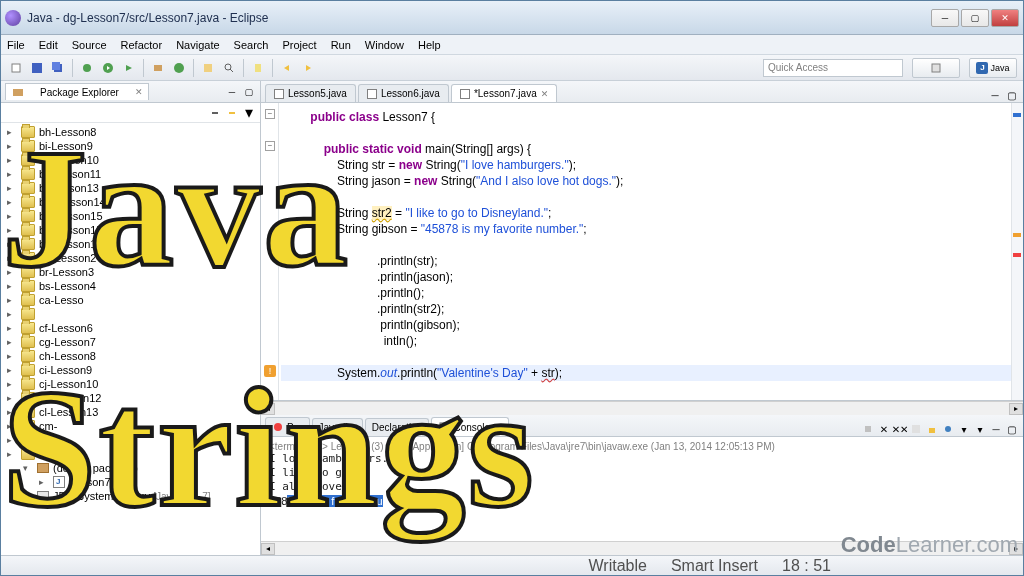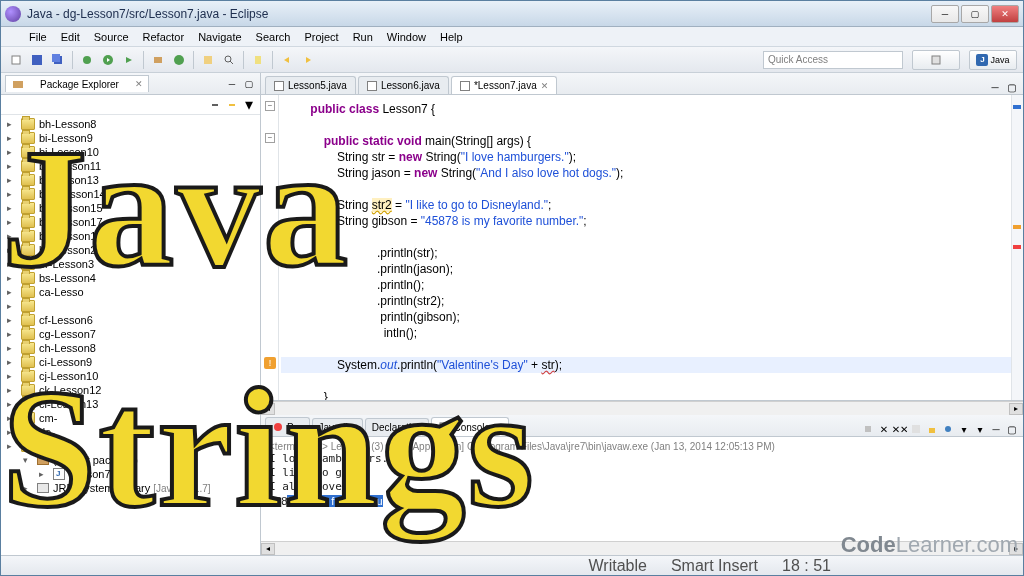--- a/index.html
+++ b/index.html
@@ -1,26 +1,26 @@
 <!DOCTYPE html>
 <html><head>
 <meta charset="utf-8">
 <style>
 * { margin: 0; padding: 0; box-sizing: border-box; font-family: "Segoe UI", Tahoma, sans-serif; }
 body { width: 1024px; height: 576px; overflow: hidden; background: #f0f0f0; position: relative; }
 
 .window { width: 100%; height: 100%; display: flex; flex-direction: column; border: 1px solid #5a7fa0; }
-.titlebar { height: 26px; background: linear-gradient(#e8f0f8, #c8d8e8); display: flex; align-items: center; padding: 0 4px; font-size: 12px; border-bottom: 1px solid #a0b0c0; }
+.titlebar { height: 34px; background: linear-gradient(#e8f0f8, #c8d8e8); display: flex; align-items: center; padding: 0 4px; font-size: 12px; border-bottom: 1px solid #a0b0c0; }
 .titlebar .appicon { width: 16px; height: 16px; background: radial-gradient(circle at 35% 35%, #b090ff 0%, #6040a0 100%); border-radius: 50%; margin-right: 6px; }
 .titlebar .title { flex: 1; color: #203050; }
 .winctrls { display: flex; gap: 2px; }
 .winbtn { width: 28px; height: 18px; background: linear-gradient(#f8f8f8,#e8e8e8); border: 1px solid #a8a8a8; border-radius: 2px; font-size: 9px; display:flex; align-items:center; justify-content:center; cursor:pointer; }
 .winbtn.close { background: linear-gradient(#f08080,#c04040); color:#fff; }
 
-.menubar { height: 20px; background: #eef2f7; display: flex; align-items: center; padding: 0 22px; font-size: 11px; gap: 2px; border-bottom: 1px solid #d0d8e0; }
+.menubar { height: 20px; background: #eef2f7; display: flex; align-items: center; padding: 0 0; font-size: 11px; gap: 2px; border-bottom: 1px solid #d0d8e0; }
 .menubar span { padding: 2px 6px; cursor: pointer; }
 
 .toolbar { height: 26px; background: linear-gradient(#f4f6f9,#e4e8ee); border-bottom: 1px solid #c8d0d8; display: flex; align-items: center; padding: 0 6px; gap: 3px; font-size: 10px; }
 .tbtn { width: 18px; height: 18px; border: 1px solid transparent; border-radius: 2px; display:flex; align-items:center; justify-content:center; cursor:pointer; }
 .tsep { width: 1px; height: 18px; background: #c0c8d0; margin: 0 2px; }
 .quickaccess { margin-left: auto; width: 140px; height: 18px; border: 1px solid #c0c8d0; background: #fff; font-size: 10px; padding: 0 4px; color: #808080; display:flex; align-items:center; }
 .persp { width: 48px; height: 20px; border: 1px solid #c0c8d0; background: linear-gradient(#fff,#e8ecf0); margin-left: 6px; display:flex; align-items:center; justify-content:center; font-size:9px; border-radius:2px; cursor:pointer; gap:2px; }
 .jicon { width:12px; height:12px; background:#3068b0; border-radius:2px; display:inline-flex; align-items:center; justify-content:center; color:#fff; font-size:8px; font-weight:bold; }
 
 .maincontent { flex: 1; display: flex; overflow: hidden; background: #f4f6f9; }

